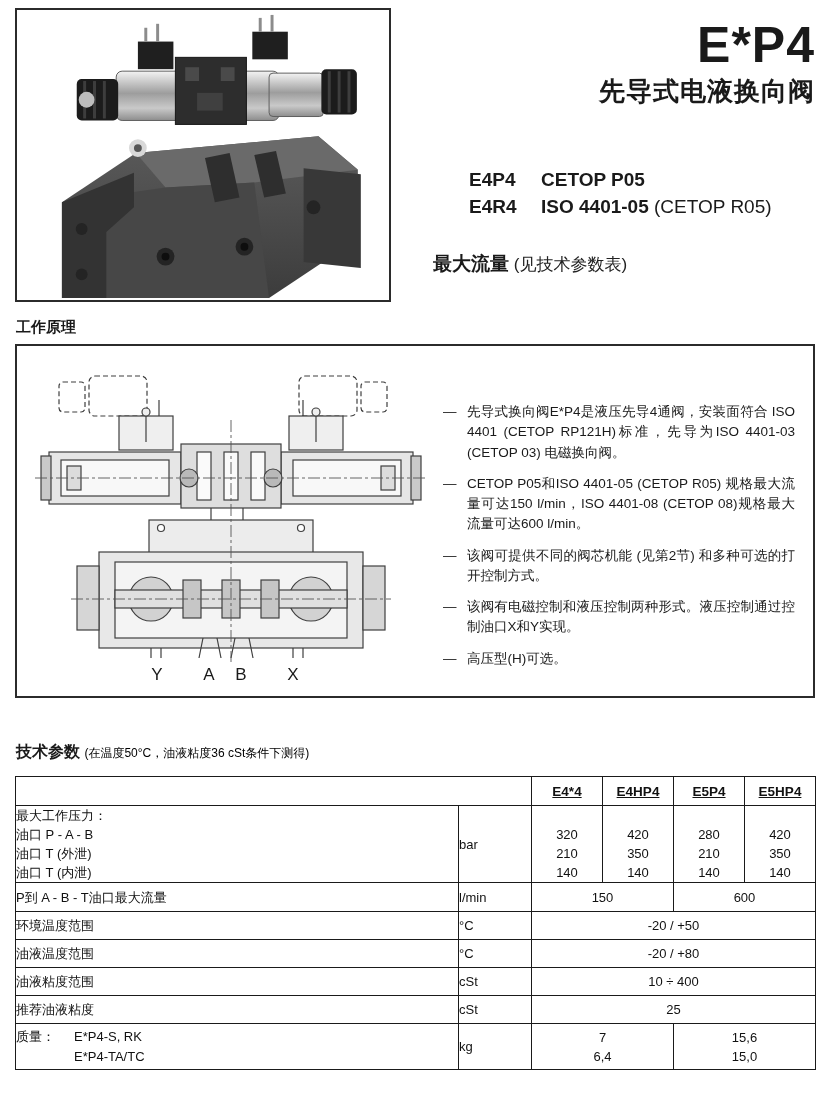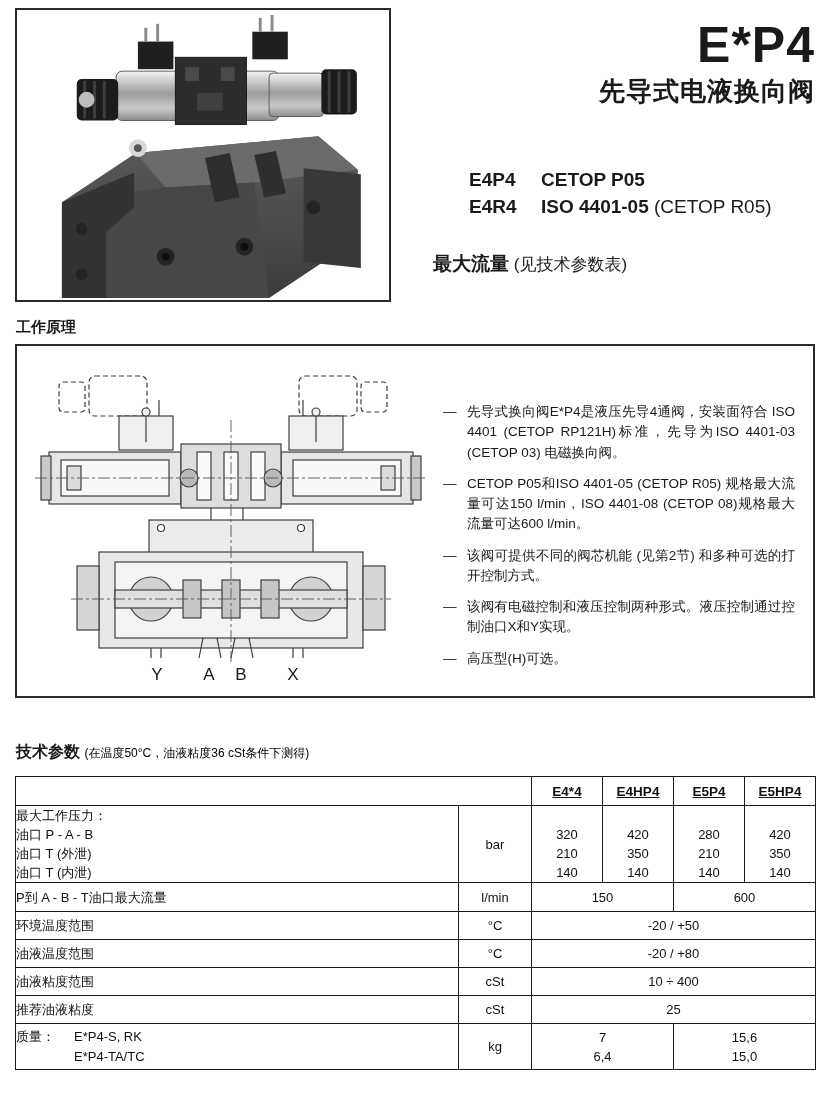--- a/index.html
+++ b/index.html
@@ -43,21 +43,21 @@
   .tp-heading{position:absolute;left:16px;top:742px;}
   .tp-title{font-size:16px;font-weight:700;}
   .tp-note{font-size:12px;font-weight:400;color:#000000;text-align:right;}
   table.specs{
     position:absolute;left:15px;top:776px;width:800px;
     border-collapse:collapse;font-size:13px;color:#111;table-layout:fixed;
   }
   table.specs td,table.specs th{border:1.5px solid #1a1a1a;padding:0;box-sizing:border-box;}
   th.colhead{font-weight:700;font-size:13.5px;text-align:center;height:29px;text-decoration:underline;}
   td.label{padding-left:18px;text-align:left;vertical-align:middle;line-height:19px;}
-  td.unit{text-align:center;vertical-align:middle;}
+  td.unit{text-align:left;vertical-align:middle;}
   td.val{text-align:center;vertical-align:middle;line-height:19px;}
   td.val-bottom{text-align:center;vertical-align:bottom;line-height:19px;padding-bottom:5px;}
   .mass-label{display:flex;line-height:20px;}
   .mass-prefix{width:58px;}
   .r-press{height:76px;}
   .r-flow{height:29px;}
   .r-single{height:28px;}
   .r-mass{height:46px;}
 </style>
 </head>

